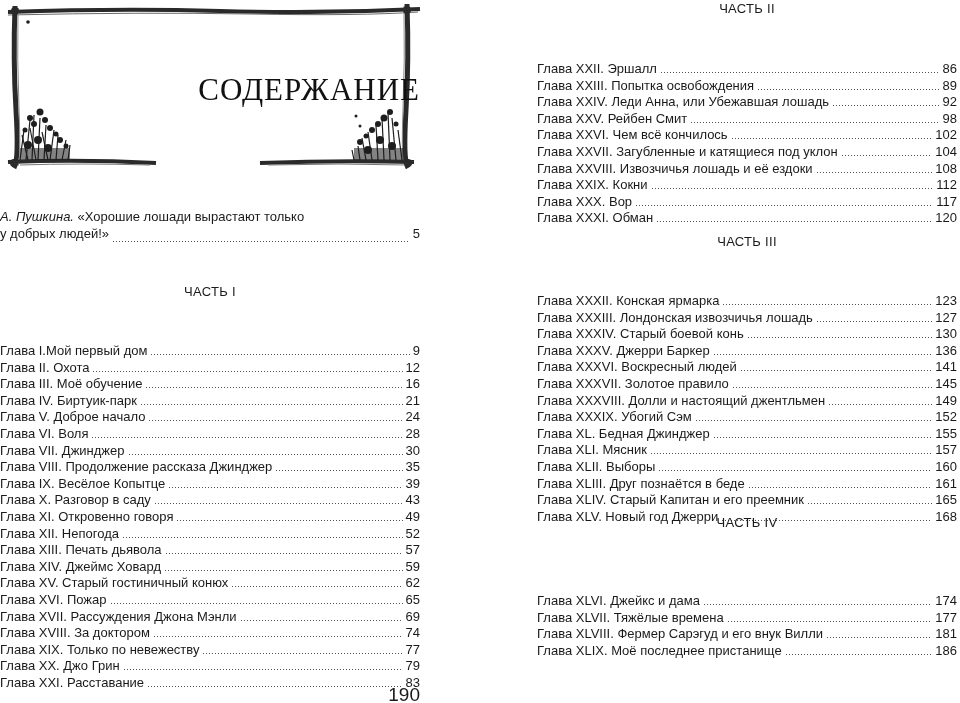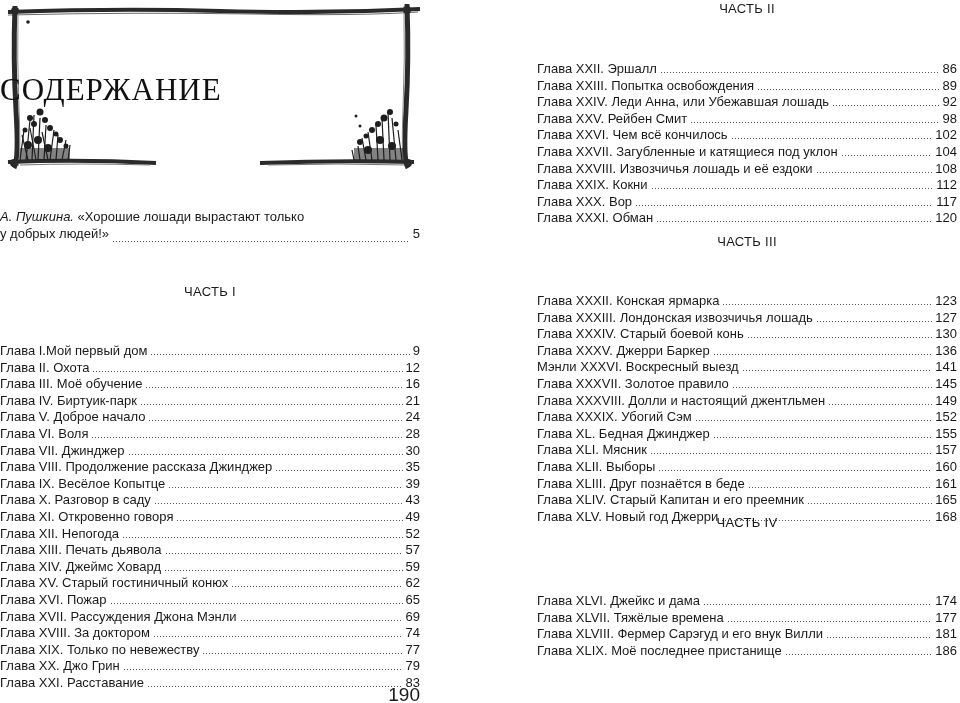--- a/index.html
+++ b/index.html
@@ -11,21 +11,21 @@
   .page { position: absolute; top: 0; height: 703px; }
   .page-left { left: 0; width: 440px; }
   .page-right { left: 520px; width: 440px; }
 
   
   .frame {
     position: absolute; left: 0; top: 0; width: 430px; height: 180px;
   }
   .frame svg { position: absolute; left: 0; top: 0; }
   .frame-title {
-    position: absolute; left: 0; width: 420px; top: 72px; text-align: left;
+    position: absolute; left: 0; width: 420px; top: 72px; text-align: right;
     font-family: "Liberation Serif", "DejaVu Serif", serif;
     font-size: 31px; letter-spacing: 1px; color: #111;
   }
 
   .intro {
     position: absolute; left: 0; top: 208px; width: 420px;
     font-size: 13px; line-height: 17px;
   }
   .intro .author { font-style: italic; }
   .intro .line2 { display: flex; align-items: flex-end; }
@@ -337,21 +337,21 @@
         <span class="t">Глава XXXIV. Старый боевой конь</span>
         <span class="dots"></span>
         <span class="pg">130</span>
       </li>
     <li>
         <span class="t">Глава XXXV. Джерри Баркер</span>
         <span class="dots"></span>
         <span class="pg">136</span>
       </li>
     <li>
-        <span class="t">Мэнли XXXVI. Воскресный выезд</span>
+        <span class="t">Глава XXXVI. Воскресный людей</span>
         <span class="dots"></span>
         <span class="pg">141</span>
       </li>
     <li>
         <span class="t">Глава XXXVII. Золотое правило</span>
         <span class="dots"></span>
         <span class="pg">145</span>
       </li>
     <li>
         <span class="t">Глава XXXVIII. Долли и настоящий джентльмен</span>

